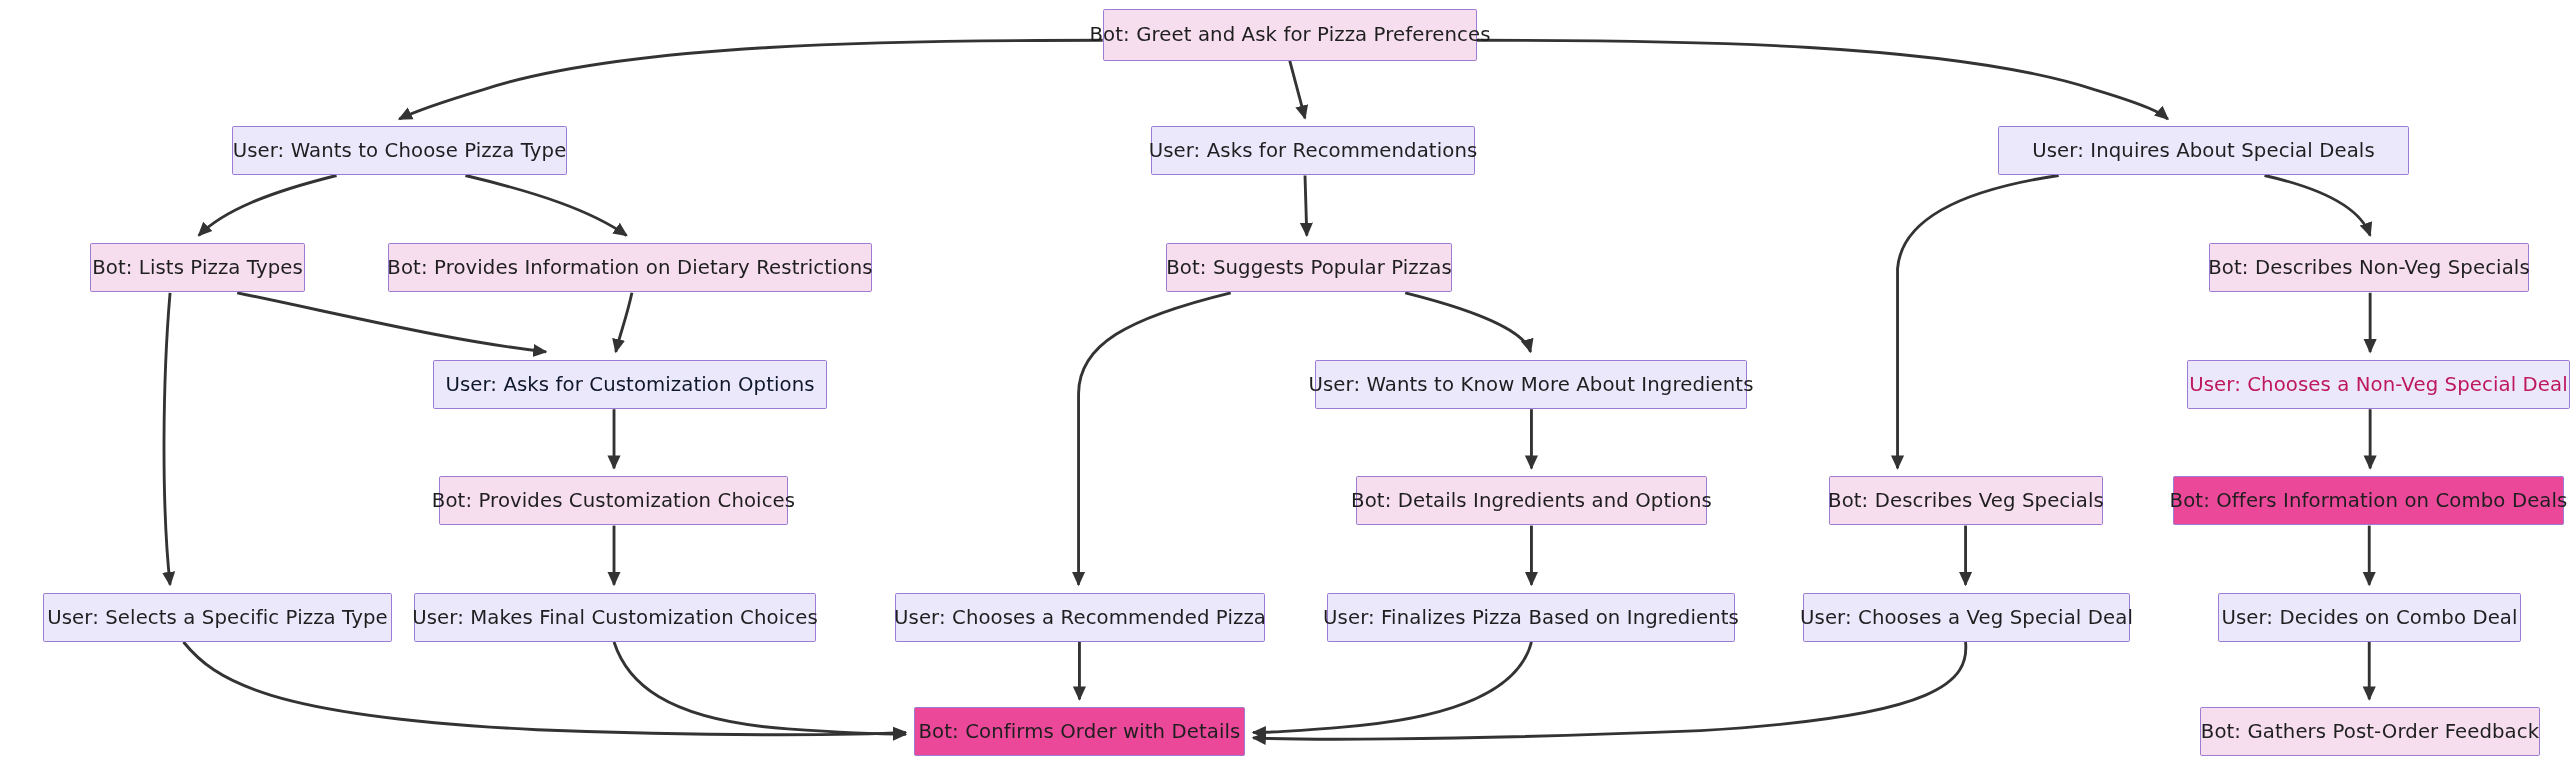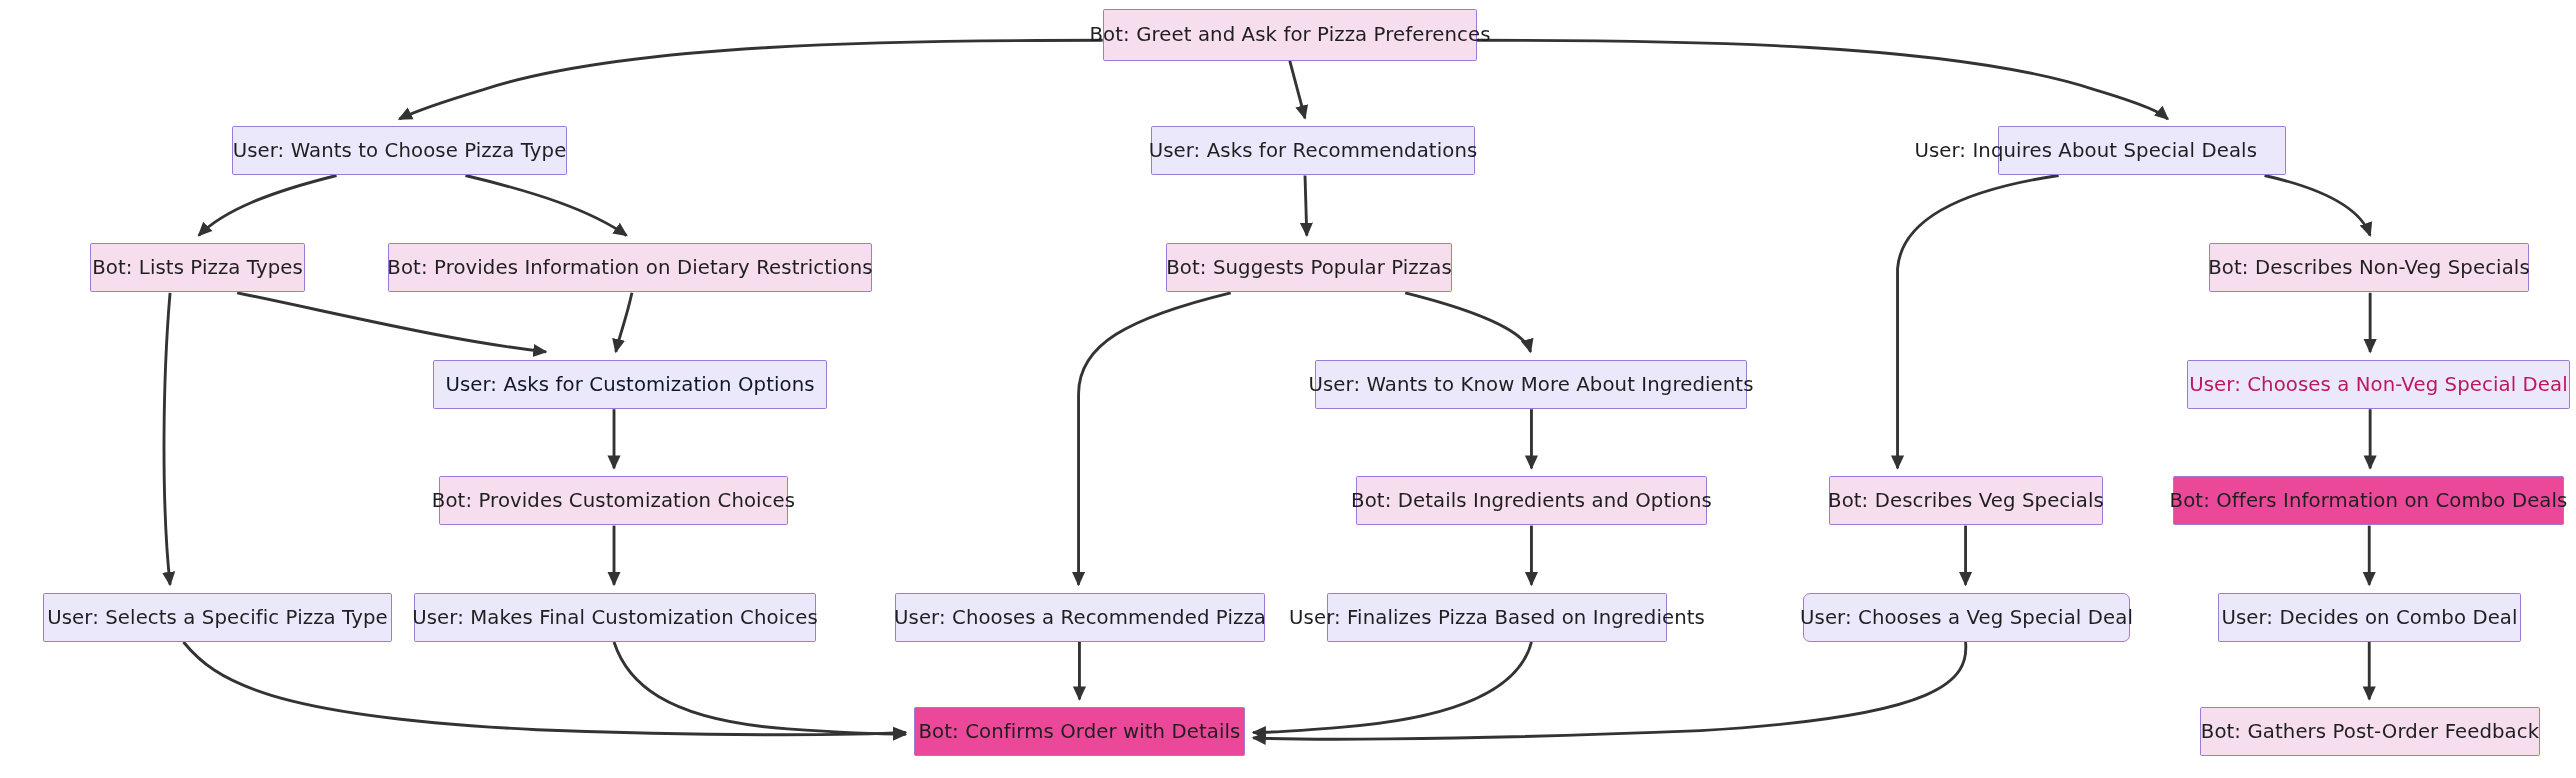--- a/index.html
+++ b/index.html
@@ -32,21 +32,21 @@
     border: 1.4px solid #9B7BD4;
     border-radius: 1.8px;
     display: flex;
     align-items: center;
     justify-content: center;
     white-space: nowrap;
     color: #1f1f20;
     font-size: 19.7px;
     line-height: 1;
     letter-spacing: 0.1px;
-    padding: 0 28px;
+    padding: 0 5px;
     cursor: pointer;
   }
   .node-bot {
     background: #F6DEEF;
   }
   .node-user {
     background: #ECE8FC;
   }
   .node-label {
     pointer-events: none;
@@ -97,21 +97,21 @@
   <div id="nodes-layer">
       <div class="node-box node-bot" style="left: 1103px; top: 9px; width: 374px; height: 52px; background: rgb(246, 222, 239); border-color: rgb(155, 123, 212); color: rgb(31, 31, 32);">
         <span class="node-label">Bot: Greet and Ask for Pizza Preferences</span>
       </div>
       <div class="node-box node-user" style="left: 232px; top: 126px; width: 335px; height: 49px; background: rgb(236, 232, 252); border-color: rgb(155, 123, 212); color: rgb(31, 31, 32);">
         <span class="node-label">User: Wants to Choose Pizza Type</span>
       </div>
       <div class="node-box node-user" style="left: 1143px; top: 126px; width: 324px; height: 49px; background: rgb(236, 232, 252); border-color: rgb(155, 123, 212); color: rgb(31, 31, 32); margin-left: 8px;">
         <span class="node-label">User: Asks for Recommendations</span>
       </div>
-      <div class="node-box node-user" style="left: 1998px; top: 126px; width: 288px; height: 49px; background: rgb(236, 232, 252); border-color: rgb(155, 123, 212); color: rgb(31, 31, 32); justify-content: flex-end;">
+      <div class="node-box node-user" style="left: 1998px; top: 126px; width: 411px; height: 49px; background: rgb(236, 232, 252); border-color: rgb(155, 123, 212); color: rgb(31, 31, 32);">
         <span class="node-label">User: Inquires About Special Deals</span>
       </div>
       <div class="node-box node-bot" style="left: 90px; top: 243px; width: 215px; height: 49px; background: rgb(246, 222, 239); border-color: rgb(155, 123, 212); color: rgb(31, 31, 32);">
         <span class="node-label">Bot: Lists Pizza Types</span>
       </div>
       <div class="node-box node-bot" style="left: 388px; top: 243px; width: 484px; height: 49px; background: rgb(246, 222, 239); border-color: rgb(155, 123, 212); color: rgb(31, 31, 32);">
         <span class="node-label">Bot: Provides Information on Dietary Restrictions</span>
       </div>
       <div class="node-box node-bot" style="left: 1166px; top: 243px; width: 286px; height: 49px; background: rgb(246, 222, 239); border-color: rgb(155, 123, 212); color: rgb(31, 31, 32);">
         <span class="node-label">Bot: Suggests Popular Pizzas</span>
@@ -142,24 +142,24 @@
       </div>
       <div class="node-box node-user" style="left: 9px; top: 593px; width: 349px; height: 49px; background: rgb(236, 232, 252); border-color: rgb(155, 123, 212); color: rgb(31, 31, 32); margin-left: 34px;">
         <span class="node-label">User: Selects a Specific Pizza Type</span>
       </div>
       <div class="node-box node-user" style="left: 414px; top: 593px; width: 402px; height: 49px; background: rgb(236, 232, 252); border-color: rgb(155, 123, 212); color: rgb(31, 31, 32);">
         <span class="node-label">User: Makes Final Customization Choices</span>
       </div>
       <div class="node-box node-user" style="left: 895px; top: 593px; width: 370px; height: 49px; background: rgb(236, 232, 252); border-color: rgb(155, 123, 212); color: rgb(31, 31, 32);">
         <span class="node-label">User: Chooses a Recommended Pizza</span>
       </div>
-      <div class="node-box node-user" style="left: 1327px; top: 593px; width: 340px; height: 49px; background: rgb(236, 232, 252); border-color: rgb(155, 123, 212); color: rgb(31, 31, 32);">
+      <div class="node-box node-user" style="left: 1327px; top: 593px; width: 408px; height: 49px; background: rgb(236, 232, 252); border-color: rgb(155, 123, 212); color: rgb(31, 31, 32);">
         <span class="node-label">User: Finalizes Pizza Based on Ingredients</span>
       </div>
-      <div class="node-box node-user" style="left: 1803px; top: 593px; width: 327px; height: 49px; background: rgb(236, 232, 252); border-color: rgb(155, 123, 212); color: rgb(31, 31, 32); border-radius: 7px;">
+      <div class="node-box node-user" style="left: 1803px; top: 593px; width: 327px; height: 49px; background: rgb(236, 232, 252); border-color: rgb(155, 123, 212); color: rgb(31, 31, 32);">
         <span class="node-label">User: Chooses a Veg Special Deal</span>
       </div>
       <div class="node-box node-user" style="left: 2218px; top: 593px; width: 303px; height: 49px; background: rgb(236, 232, 252); border-color: rgb(155, 123, 212); color: rgb(31, 31, 32);">
         <span class="node-label">User: Decides on Combo Deal</span>
       </div>
       <div class="node-box node-bot" style="left: 914px; top: 707px; width: 331px; height: 49px; background: #ec4899; border-color: rgb(155, 123, 212); color: rgb(31, 31, 32);">
         <span class="node-label">Bot: Confirms Order with Details</span>
       </div>
       <div class="node-box node-bot" style="left: 2200px; top: 707px; width: 340px; height: 49px; background: rgb(246, 222, 239); border-color: rgb(155, 123, 212); color: rgb(31, 31, 32);">
         <span class="node-label">Bot: Gathers Post-Order Feedback</span>

